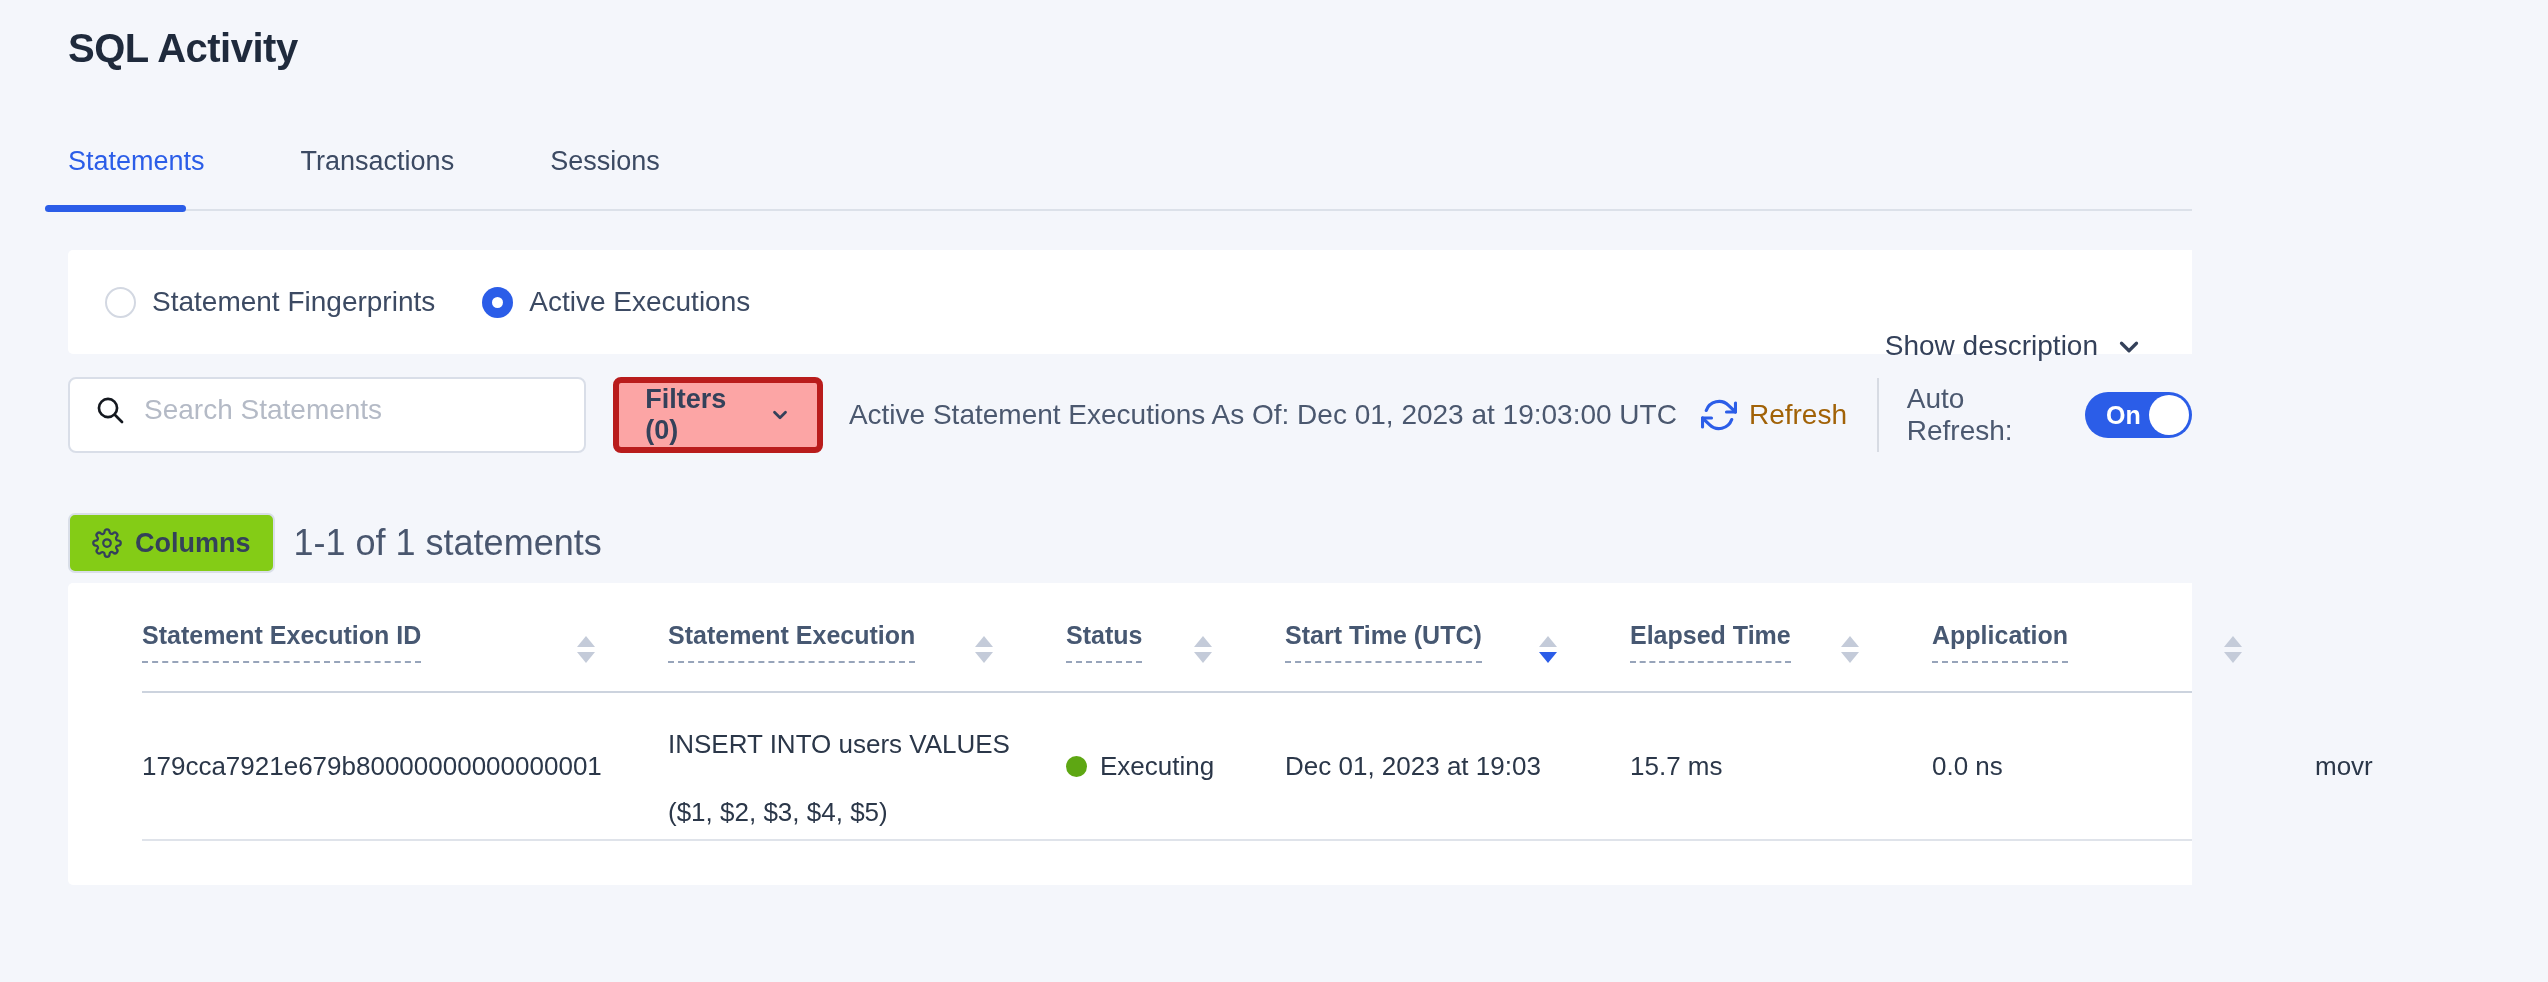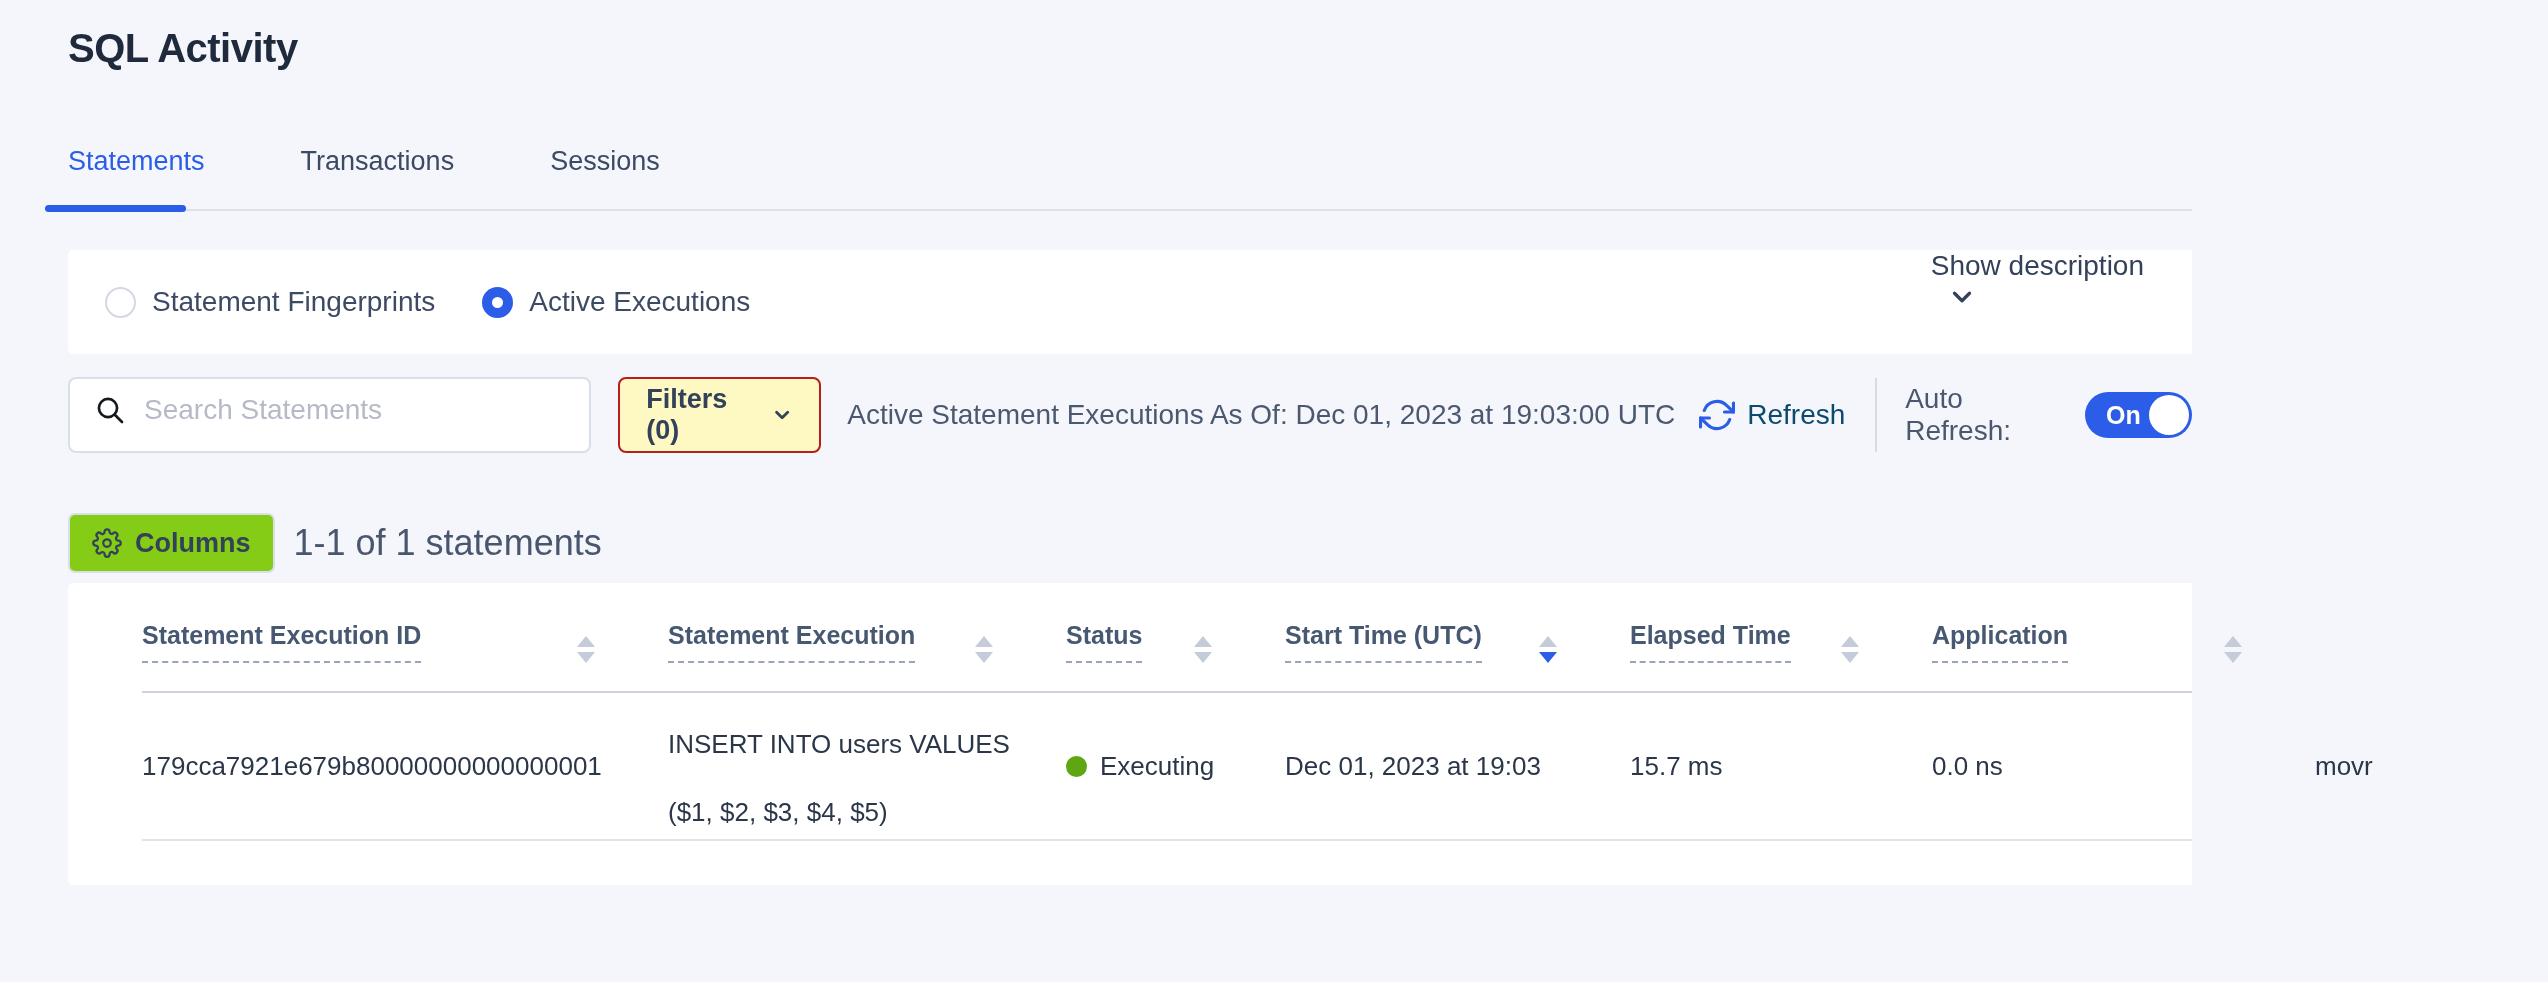--- a/index.html
+++ b/index.html
@@ -38,22 +38,22 @@
     width:31px; height:31px; border-radius:50%;
     background:#fff; border:2px solid #d3d8e2; flex:0 0 auto;
   }
   .radio-circle.selected { border:none; background:#2b5de8; position:relative; }
   .radio-circle.selected::after {
     content:""; position:absolute; left:10px; top:10px; width:11px; height:11px;
     border-radius:50%; background:#fff;
   }
   .radio-label { margin-left:16px; font-size:28px; color:#3c4a63; }
   .show-desc {
-    position:absolute; right:48px; top:0; height:104px;
-    display:flex; align-items:flex-start; cursor:pointer;flex-direction:column;
+    position:absolute; right:48px; top:8px; height:104px;
+    display:flex; align-items:flex-end; cursor:pointer;
   }
   .show-desc-label { font-size:28px; color:#34415a; font-weight:400; }
   .show-desc svg { margin-left:16px; }
 
   
   .controls-row {
     position:absolute; left:68px; right:0; top:377px; height:76px;
     display:flex; align-items:center;
   }
   .search-box {
@@ -63,28 +63,28 @@
   }
   .search-box svg { flex:0 0 auto; }
   .search-input {
     border:none; outline:none; background:transparent;
     font-family:"Liberation Sans", sans-serif;
     font-size:28px; color:#2f3c52; margin-left:18px; width:100%;
   }
   .search-input::placeholder { color:#b4bac6; }
   .filters-btn {
     margin-left:27px; height:76px; padding:0 26px;
-    background:#fef9c3; border:2px solid #b91c1c; border-radius:8px;
+    background:#fca5a5; border:6px solid #b91c1c; border-radius:8px;
     display:flex; align-items:center; cursor:pointer;
   }
   .filters-label { font-size:27px; font-weight:700; color:#34415a; }
   .filters-btn svg { margin-left:12px; }
   .asof-text { margin-left:26px; font-size:28px; color:#4b586f; white-space:nowrap; }
   .refresh-btn { margin-left:24px; display:flex; align-items:center; cursor:pointer; }
-  .refresh-label { margin-left:12px; font-size:28px; color:#0c4a6e; }
+  .refresh-label { margin-left:12px; font-size:28px; color:#a16207; }
   .v-divider { margin-left:30px; width:2px; height:74px; background:#d7dbe3; }
   .autorefresh-label { margin-left:28px; font-size:28px; color:#4b586f; }
   .toggle {
     margin-left:20px; position:relative; width:107px; height:46px;
     border-radius:23px; background:#2b5de8; cursor:pointer; flex:0 0 auto;
   }
   .toggle-text {
     position:absolute; left:21px; top:50%; transform:translateY(-50%);
     font-size:25px; font-weight:700; color:#fff;
   }

